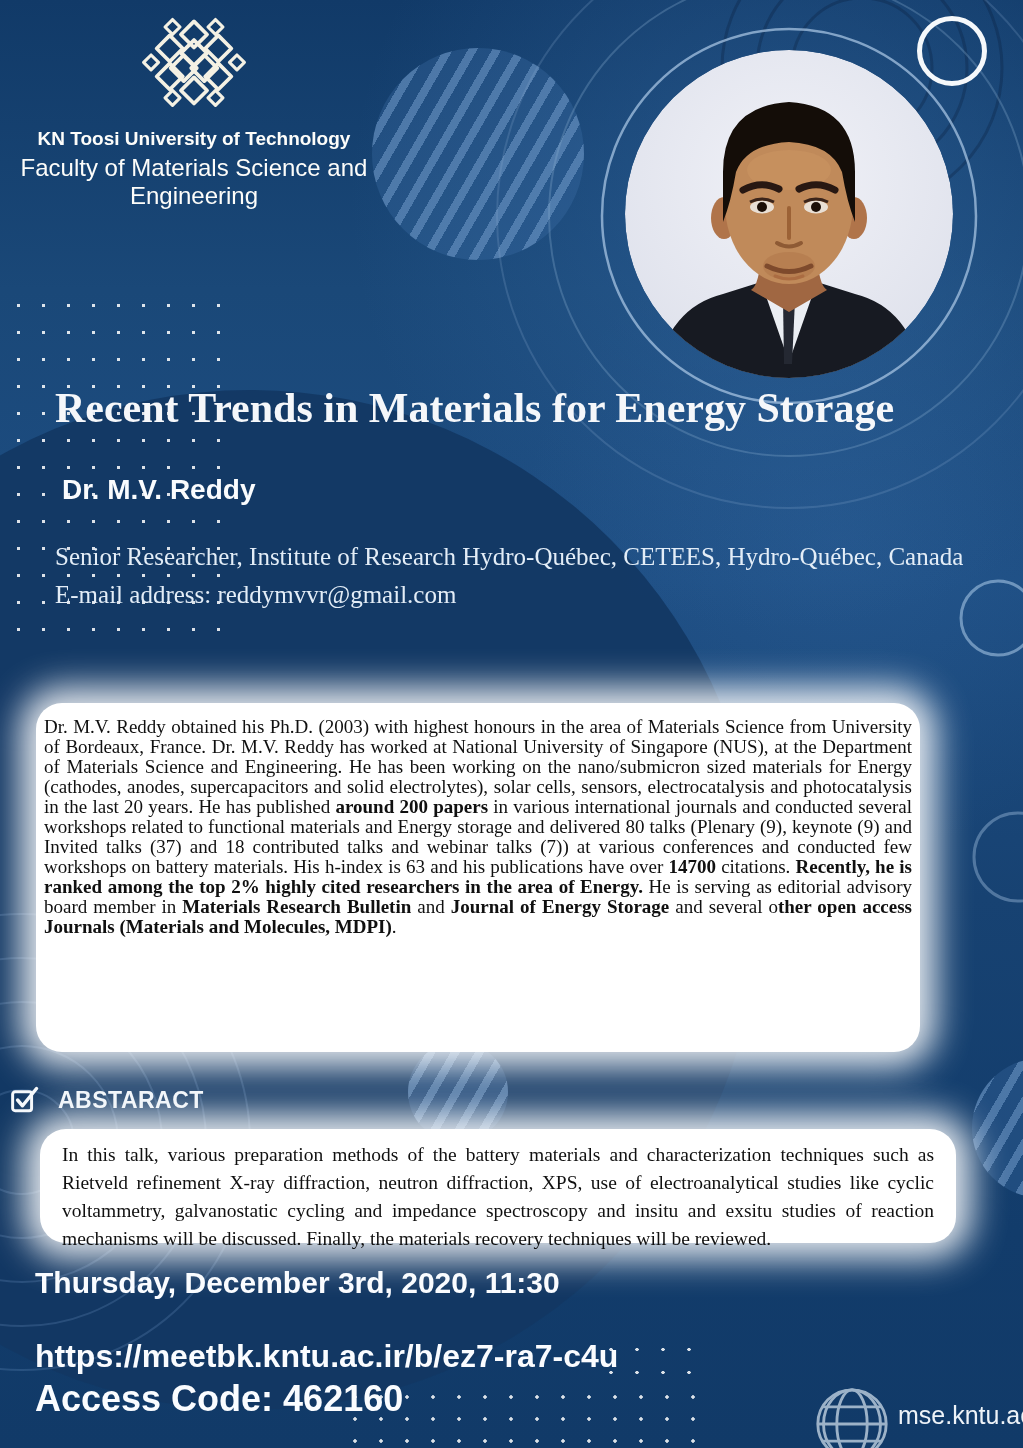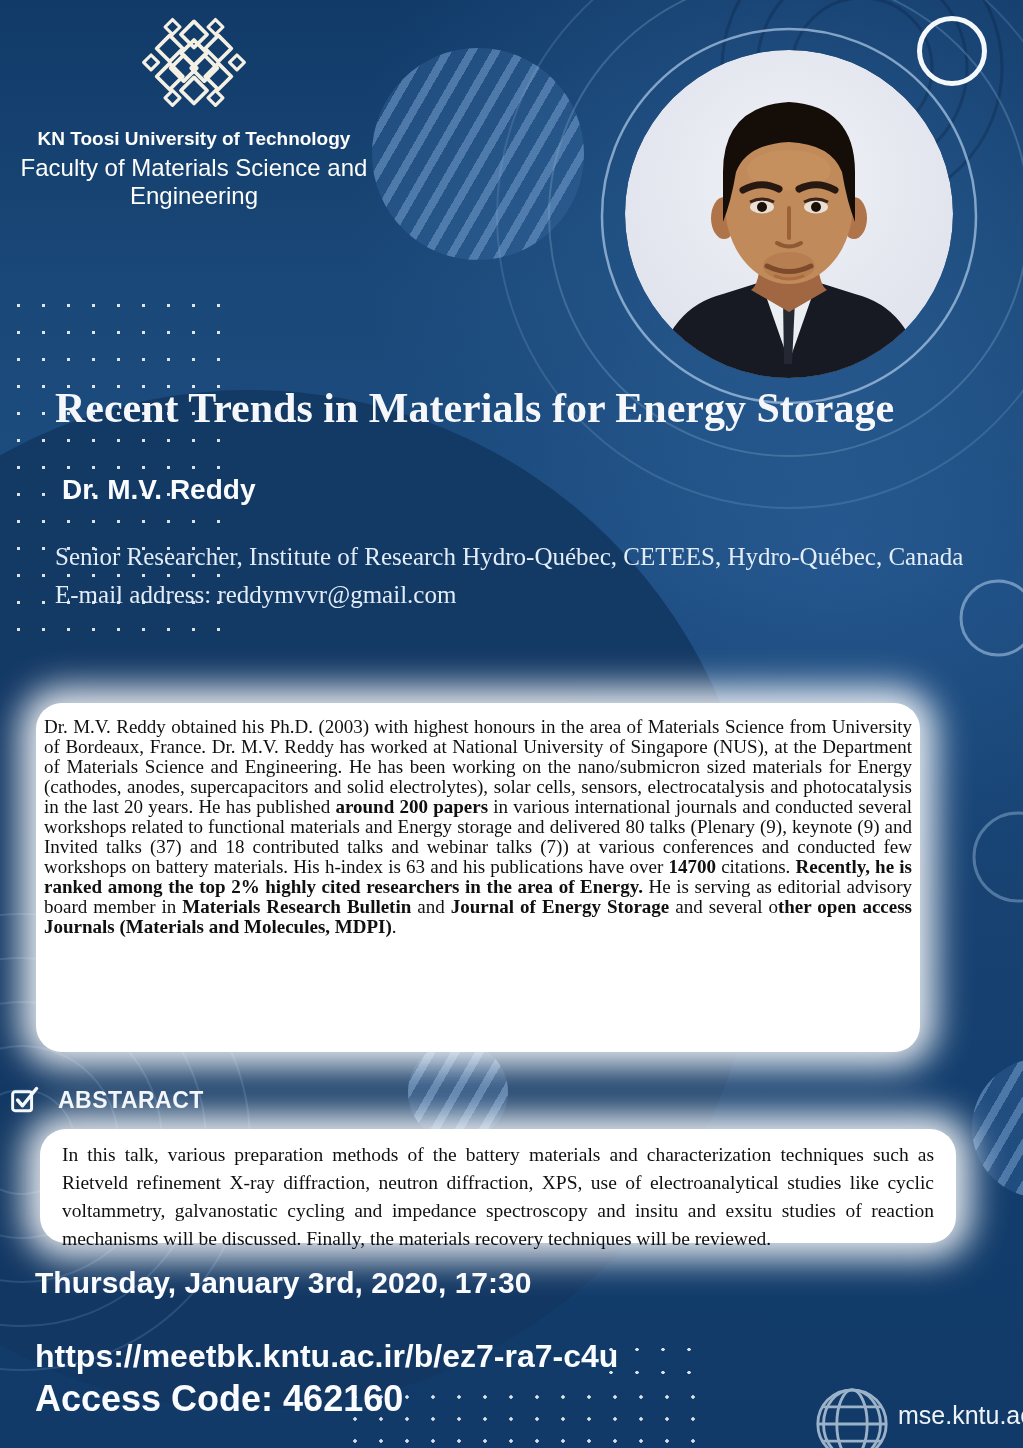--- a/index.html
+++ b/index.html
@@ -197,21 +197,21 @@
 
   <div class="abs section-head sh-abs">
     <svg width="30" height="28" viewBox="0 0 36 34" fill="none" stroke="#f5f8fb" stroke-linecap="round" stroke-linejoin="round">
       <rect x="3" y="7" width="23" height="23" rx="3" stroke-width="3.6"></rect>
       <path d="M9 17 L15 24 L32 3" stroke-width="4.2"></path>
     </svg>
     <span class="label">ABSTARACT</span>
   </div>
   <div class="abs white-box abs-box"><span>In this talk, various preparation methods of the battery materials and characterization techniques such as Rietveld refinement X-ray diffraction, neutron diffraction, XPS, use of electroanalytical studies like cyclic voltammetry, galvanostatic cycling and impedance spectroscopy and insitu and exsitu studies of reaction mechanisms will be discussed. Finally, the materials recovery techniques will be reviewed.</span></div>
 
-  <div class="abs event-line ev-date">Thursday, January 3rd, 2020, 17:30</div>
+  <div class="abs event-line ev-date">Thursday, December 3rd, 2020, 11:30</div>
   <div class="abs event-line ev-link">https://meetbk.kntu.ac.ir/b/ez7-ra7-c4u</div>
   <div class="abs event-line ev-code">Access Code: 462160</div>
 
   <svg class="abs globe" width="76" height="76" viewBox="0 0 80 80" fill="none" stroke="#9cb2c8" stroke-width="3">
     <circle cx="40" cy="40" r="36"></circle>
     <ellipse cx="40" cy="40" rx="16" ry="36"></ellipse>
     <ellipse cx="40" cy="40" rx="30" ry="36"></ellipse>
     <line x1="9" y1="22" x2="71" y2="22"></line>
     <line x1="4" y1="40" x2="76" y2="40"></line>
     <line x1="9" y1="58" x2="71" y2="58"></line>

